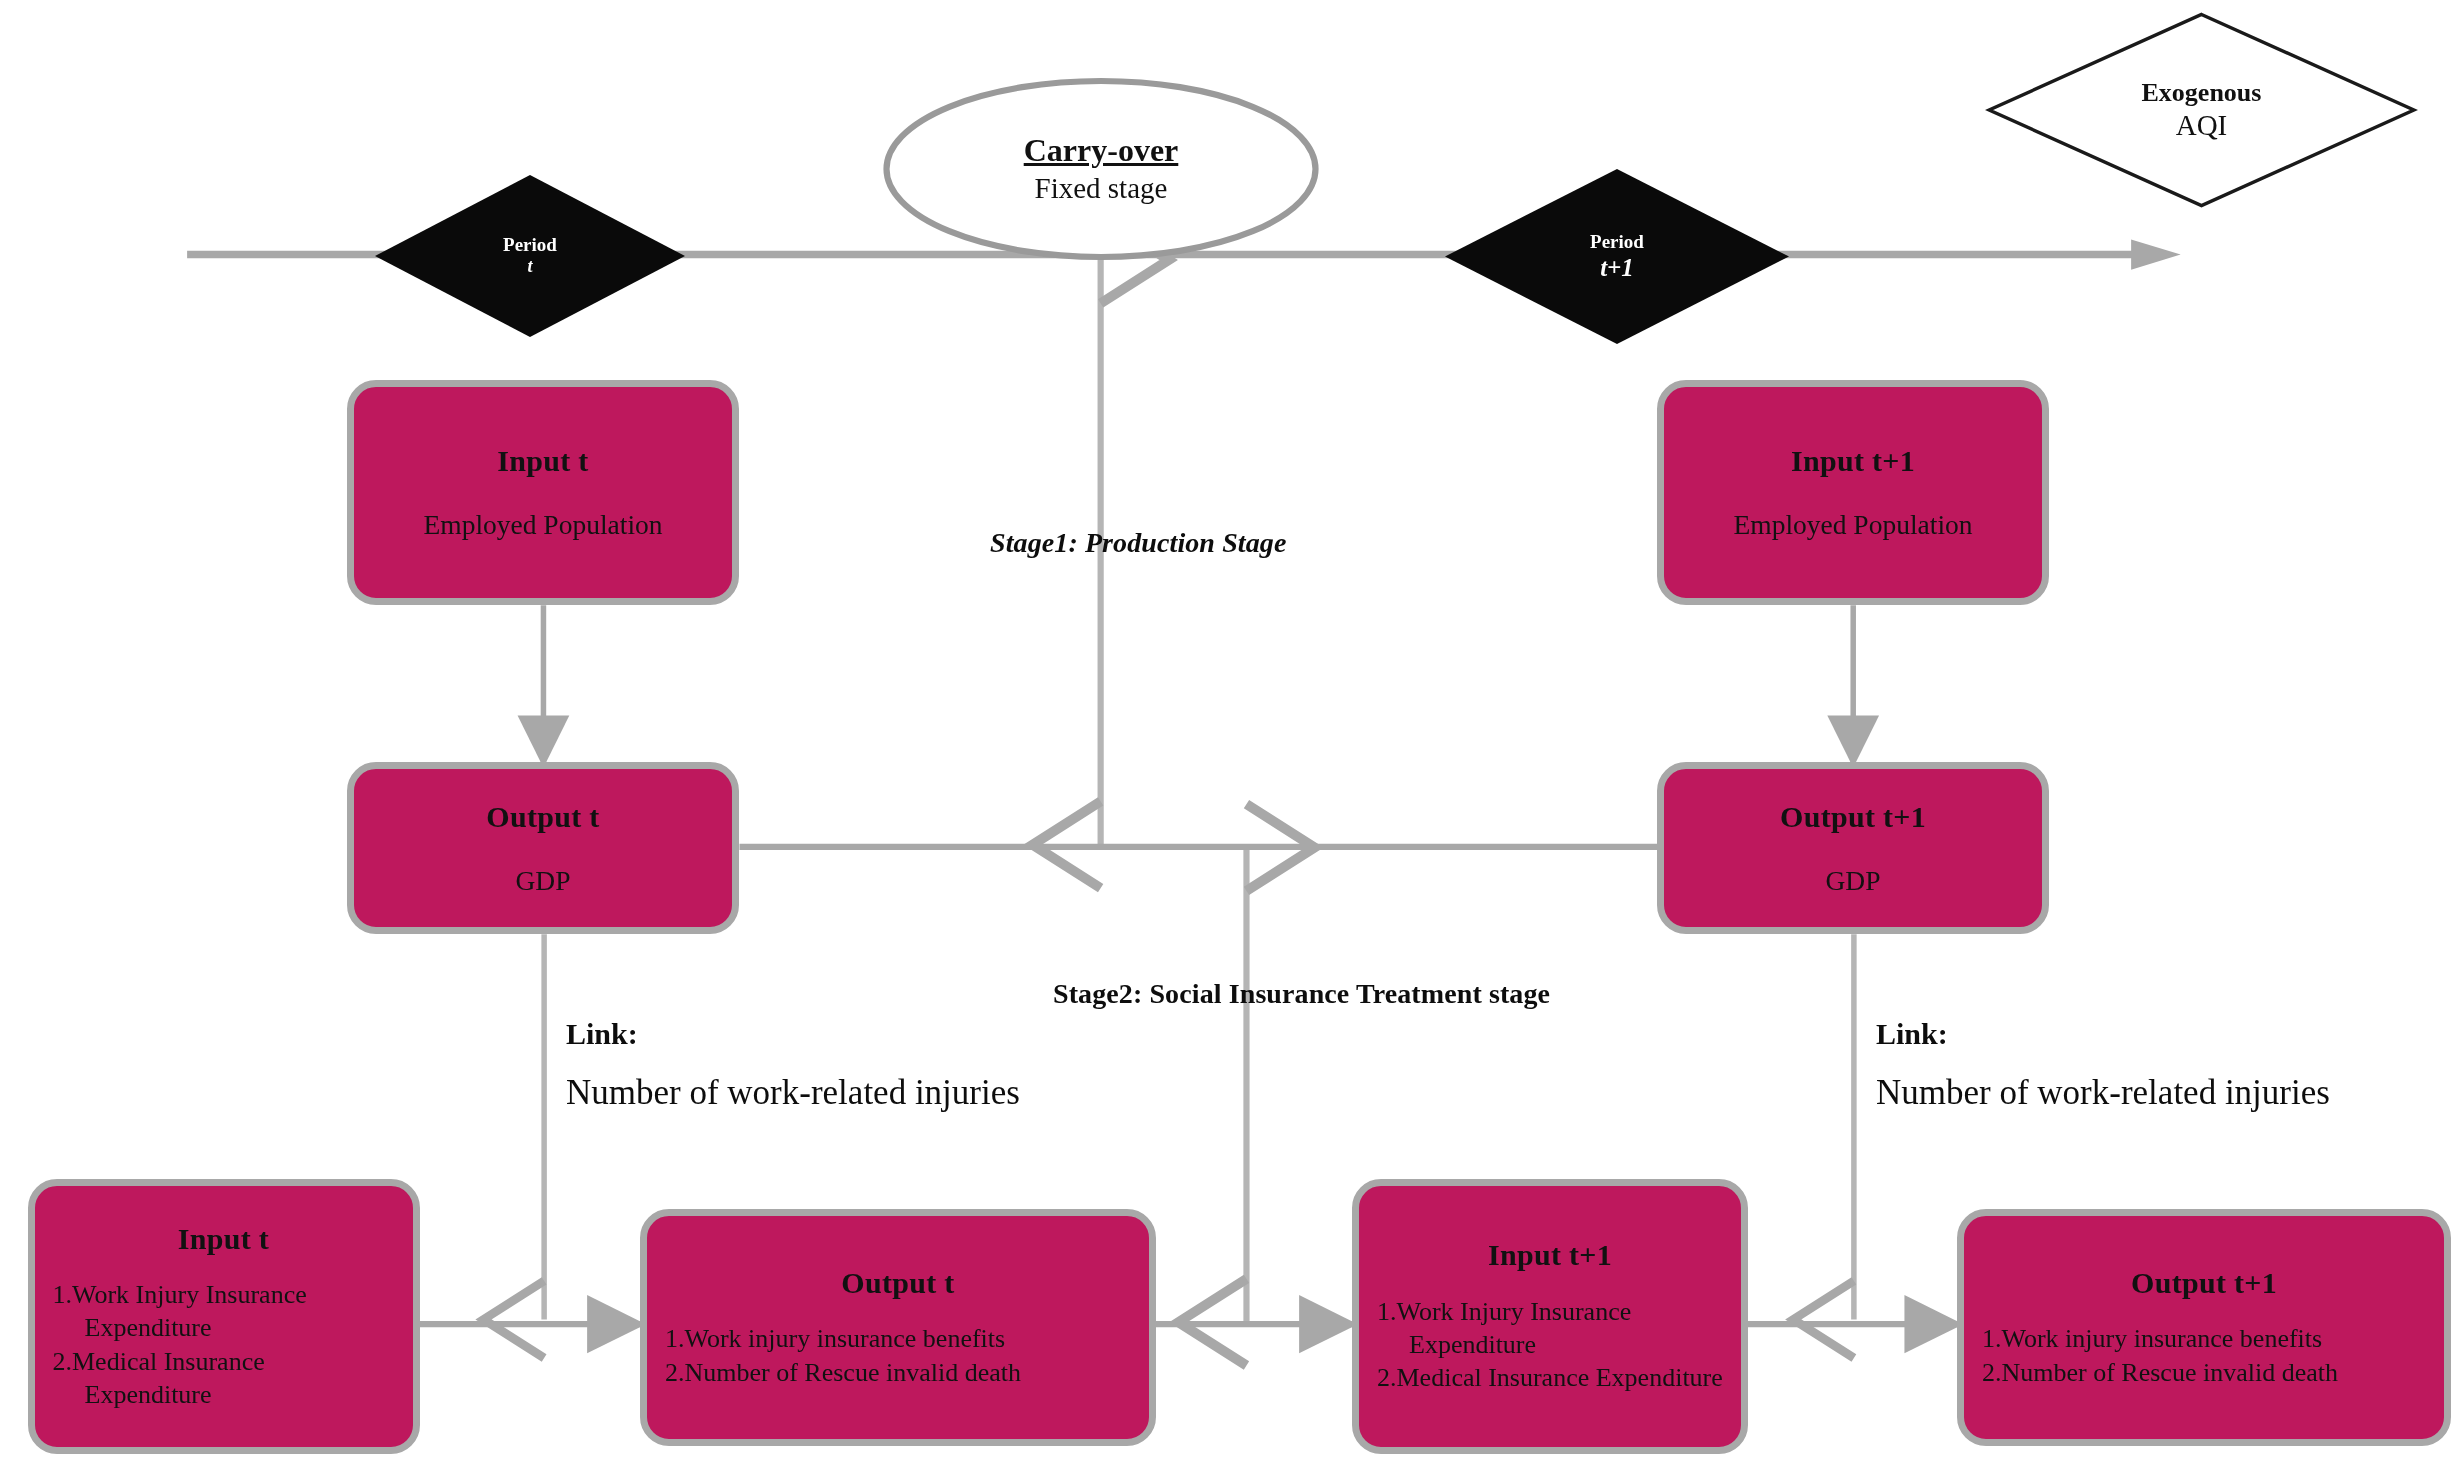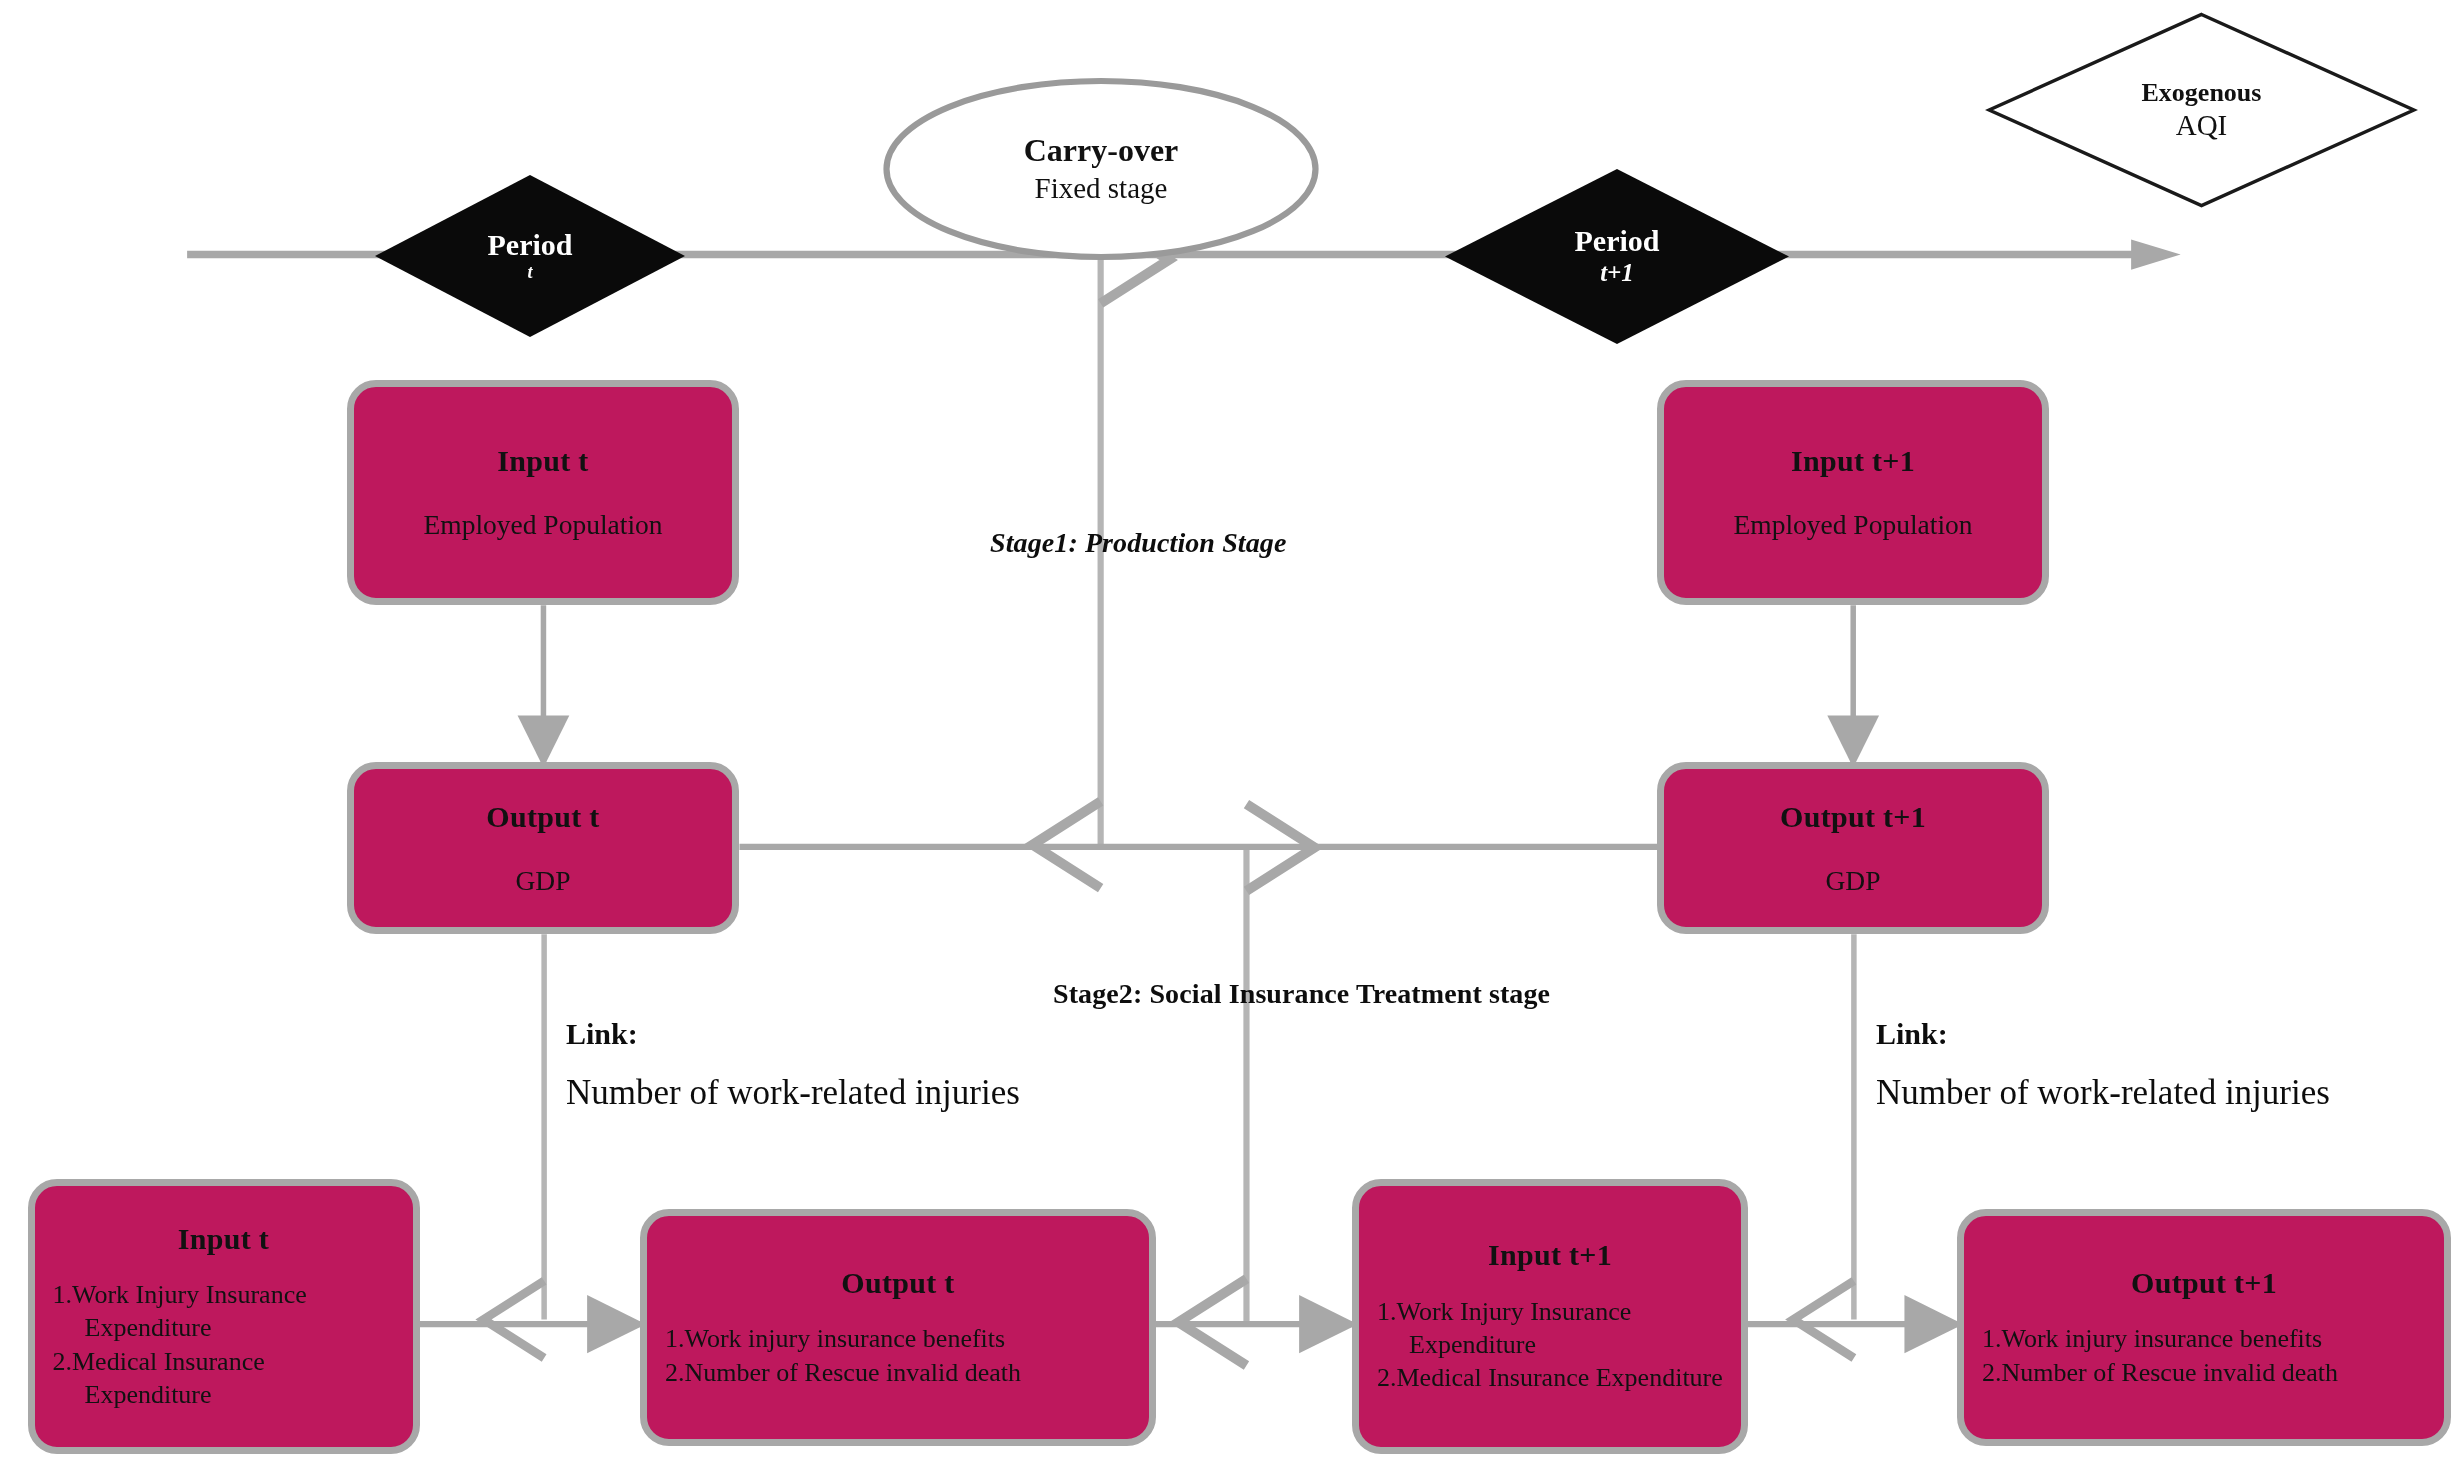--- a/index.html
+++ b/index.html
@@ -82,21 +82,21 @@
     top: 0; left: 0; right: 0; bottom: 0;
     background: #0a0a0a;
     clip-path: polygon(50% 0%, 100% 50%, 50% 100%, 0% 50%);
   }
   .period-diamond .txt {
     position: relative;
     z-index: 2;
   }
   .period-name {
     font-weight: bold;
-    font-size: 30px;
+    font-size: 19px;
     line-height: 1.0;
   }
   .period-idx {
     font-style: italic;
     font-weight: bold;
     font-size: 25px;
     line-height: 1.1;
     margin-top: 2.8px;
   }
   .period-idx.small { font-size: 18px; }
@@ -121,21 +121,21 @@
     position: absolute;
     display: flex;
     flex-direction: column;
     align-items: center;
     justify-content: center;
     text-align: center;
     color: #111111;
   }
   .ellipse-wrap .ell-svg { position: absolute; top:0; left:0; }
   .ellipse-wrap .txt { position: relative; z-index: 2; }
-  .ell-title { font-weight: bold; font-size: 32px; line-height: 1.05; }
+  .ell-title { font-weight: bold; font-size: 32px; line-height: 1.05; text-decoration: underline; }
   .ell-sub   { font-size: 29px; line-height: 1.1; margin-top: 5.5px; }
 
   
   .stage-label {
     position: absolute;
     font-weight: bold;
     font-size: 28px;
     color: #0d0d0d;
     white-space: nowrap;
     letter-spacing: 0.1px;

